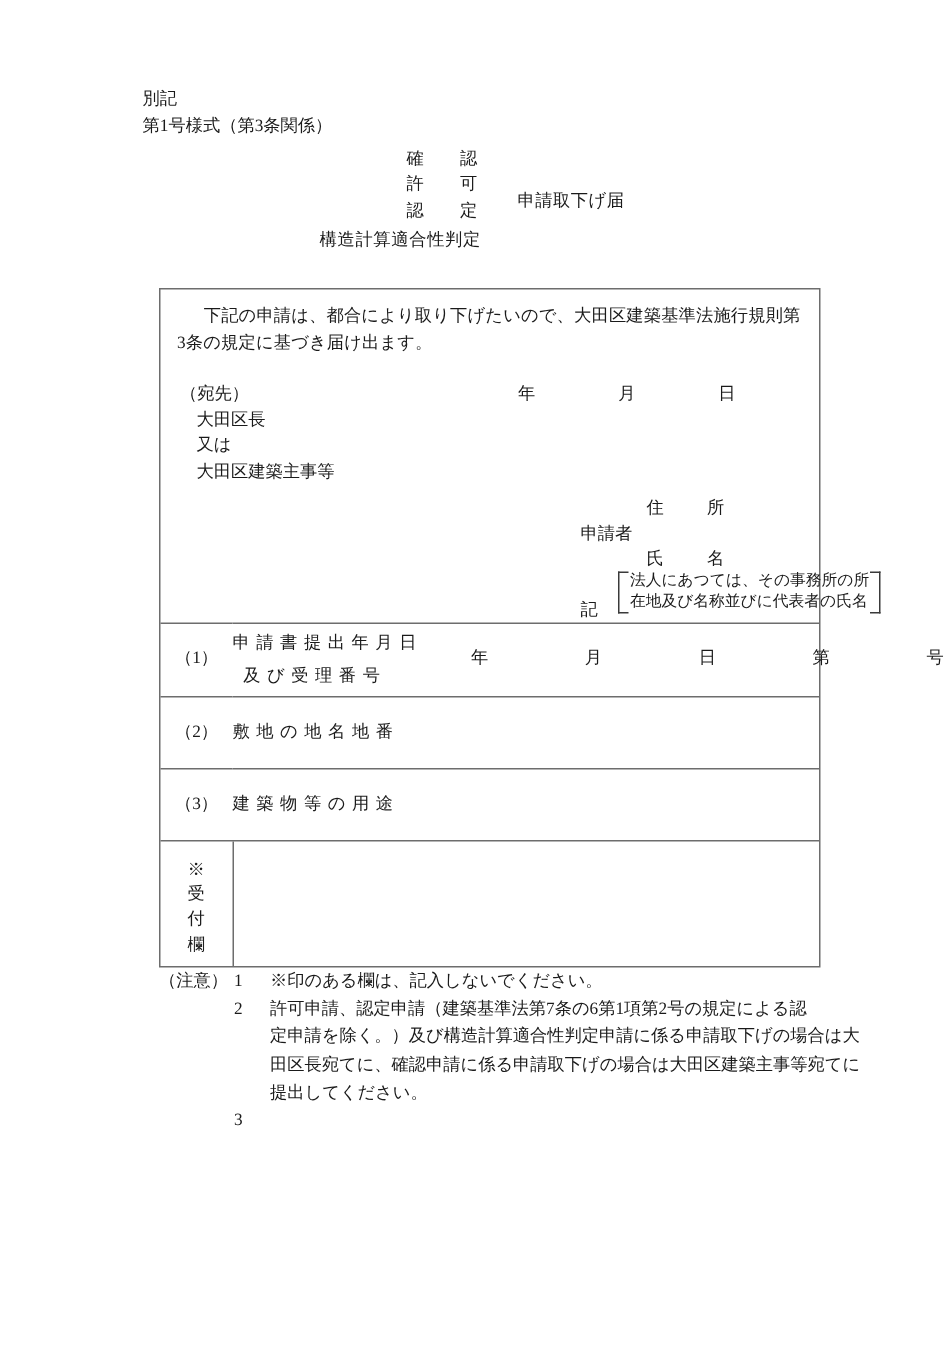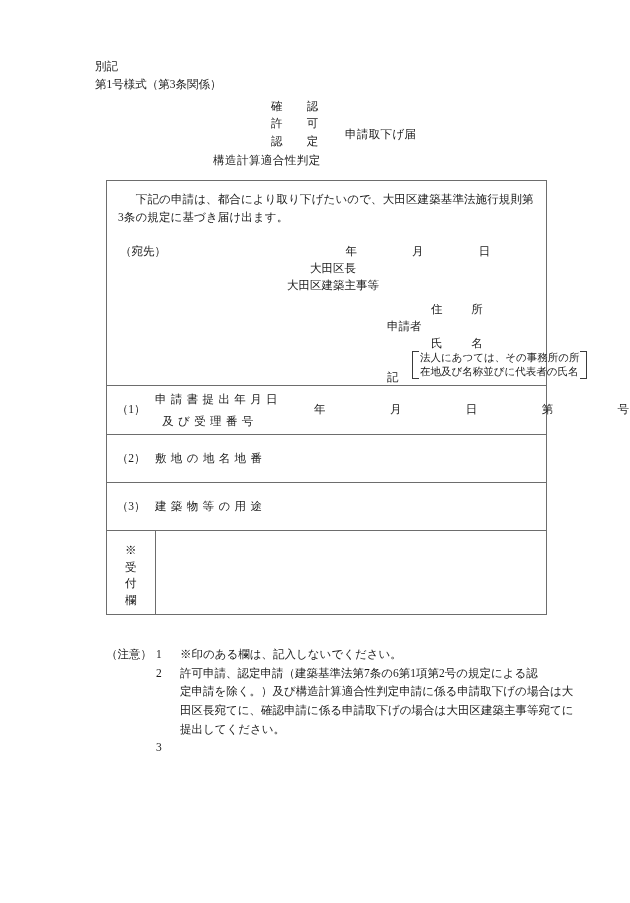--- a/index.html
+++ b/index.html
@@ -58,21 +58,21 @@
     left: 250px;
     top: 28px;
     letter-spacing: 0.03em;
     white-space: nowrap;
   }
 
   
   .frame {
     position: absolute;
     left: 106px;
-    top: 180px;
+    top: 192px;
     width: 441px;
     border: 1px solid #6d6d6d;
     box-sizing: border-box;
   }
 
   .intro {
     padding: 10px 11px 0 11px;
   }
   .intro p {
     margin: 0;
@@ -92,21 +92,21 @@
     right: 12px;
     top: 0;
     letter-spacing: 1.9em;
     padding-right: 1.9em;
     white-space: nowrap;
   }
 
   .addressees {
     padding: 0 11px 0 24px;
   }
-  .addressees div { white-space: nowrap; text-align: center; }
+  .addressees div { white-space: nowrap; }
 
   .applicant {
     position: relative;
     height: 84px;
     margin-top: 6px;
   }
   .ap-jusho   { position: absolute; left: 324px; top: 0;  letter-spacing: 0.75em; }
   .ap-label   { position: absolute; left: 280px; top: 17px; }
   .ap-shimei  { position: absolute; left: 324px; top: 34px; letter-spacing: 0.75em; }
   .ap-note {
@@ -229,20 +229,21 @@
       <p>下記の申請は、都合により取り下げたいので、大田区建築基準法施行規則第3条の規定に基づき届け出ます。</p>
     </div>
 
     <div class="addr-row">
       <span class="addr-label">（宛先）</span>
       <span class="date-blanks">年　月　日</span>
     </div>
 
     <div class="addressees">
       <div>大田区長</div>
+      <div>又は</div>
       <div>大田区建築主事等</div>
     </div>
 
     <div class="applicant">
       <span class="ap-jusho">住　所</span>
       <span class="ap-label">申請者</span>
       <span class="ap-shimei">氏　名</span>
 
       <span class="ap-note">
         <span class="brk l"></span>

